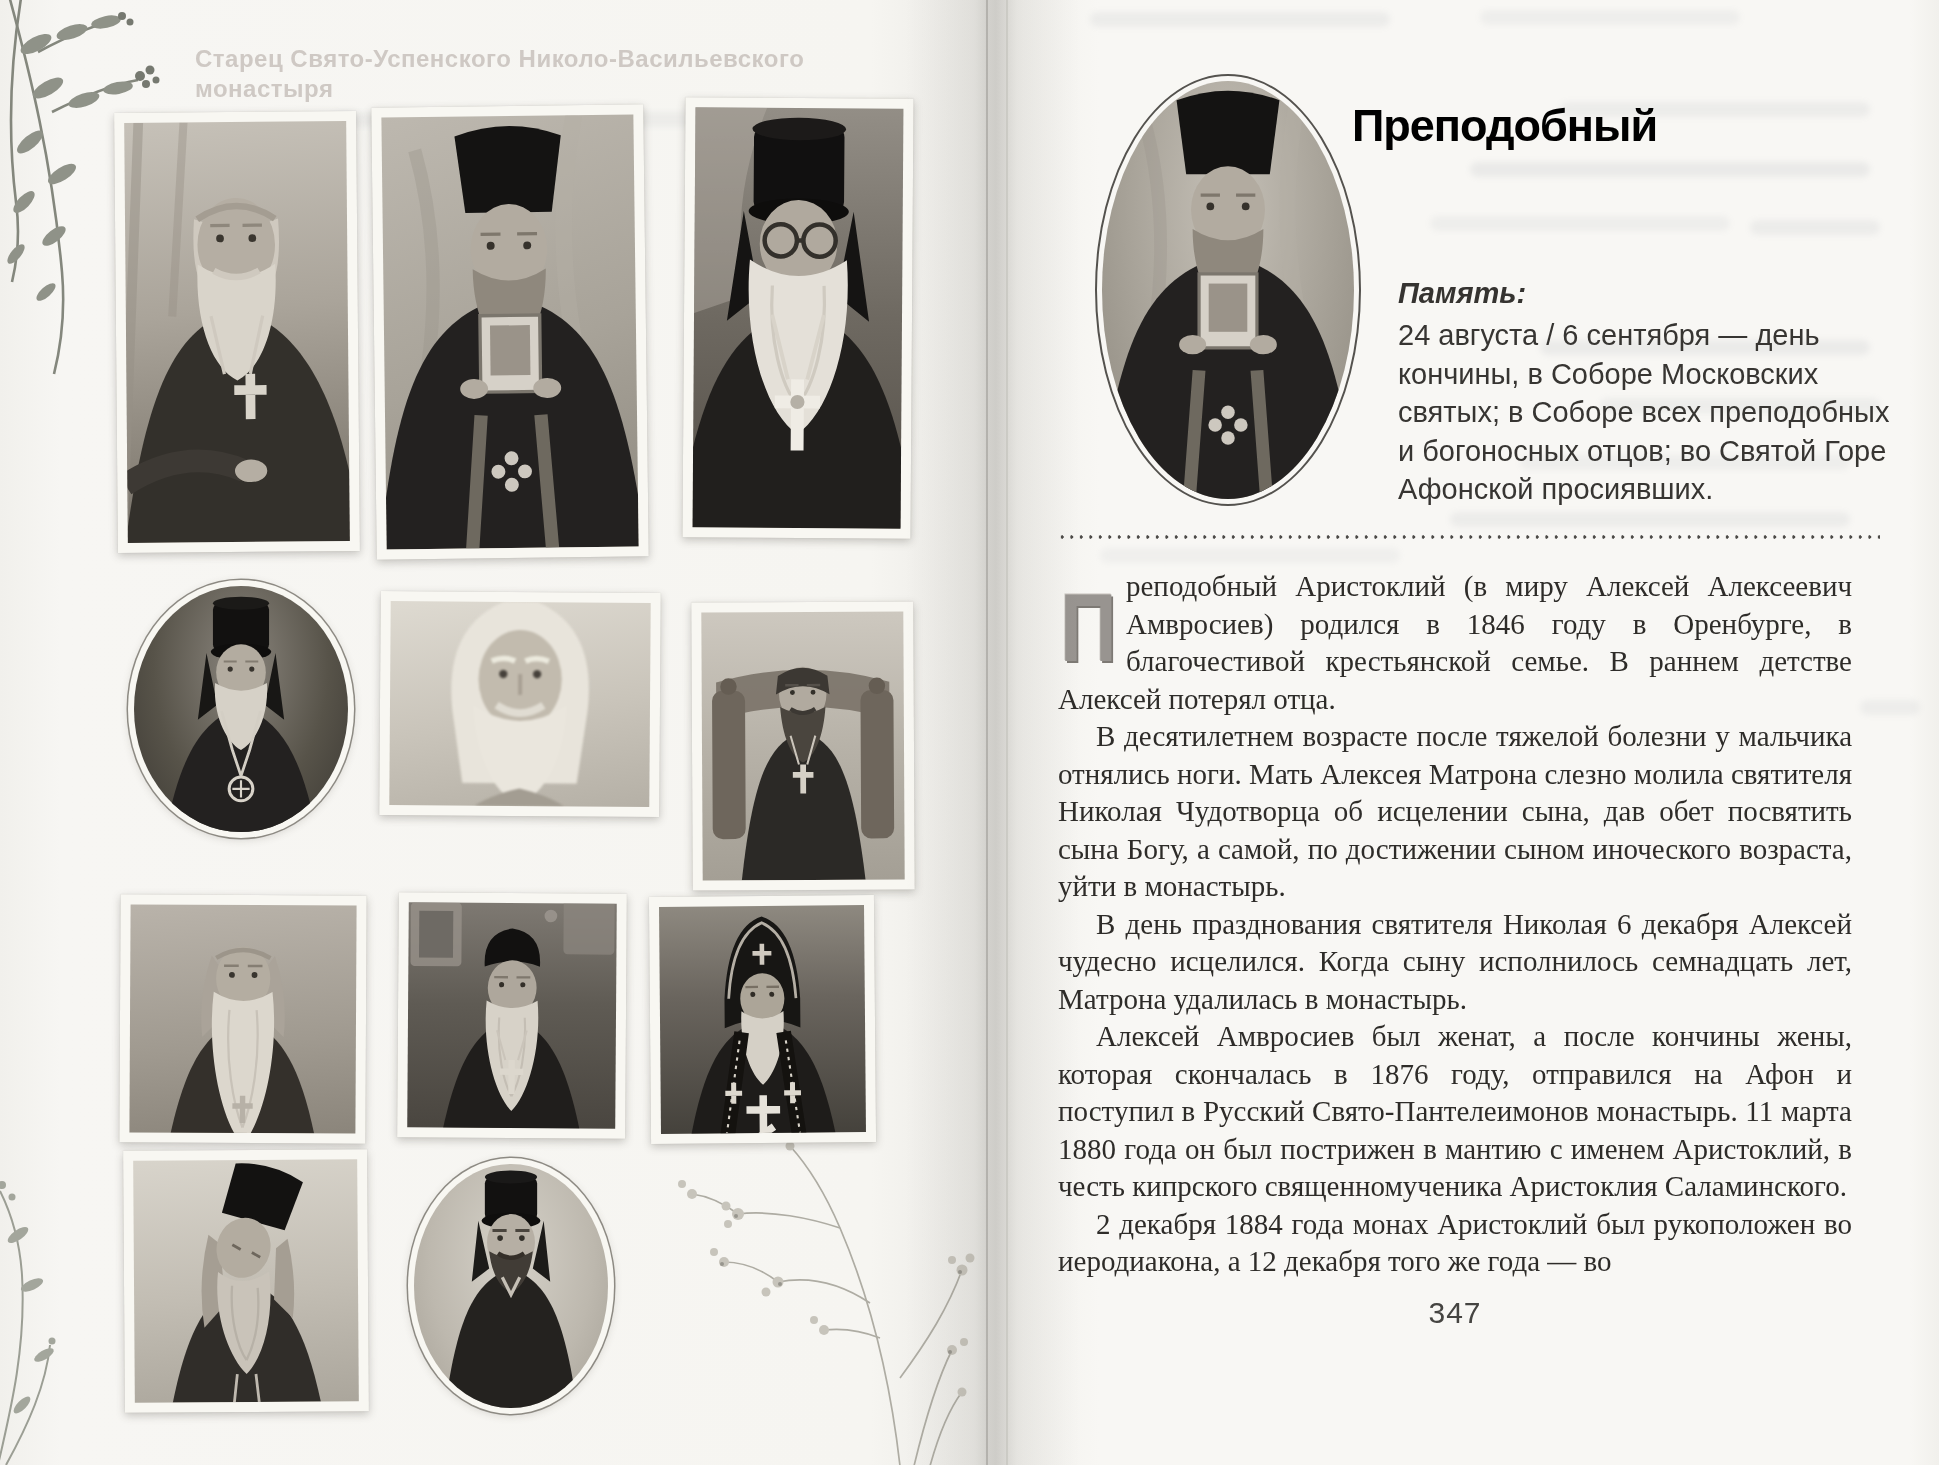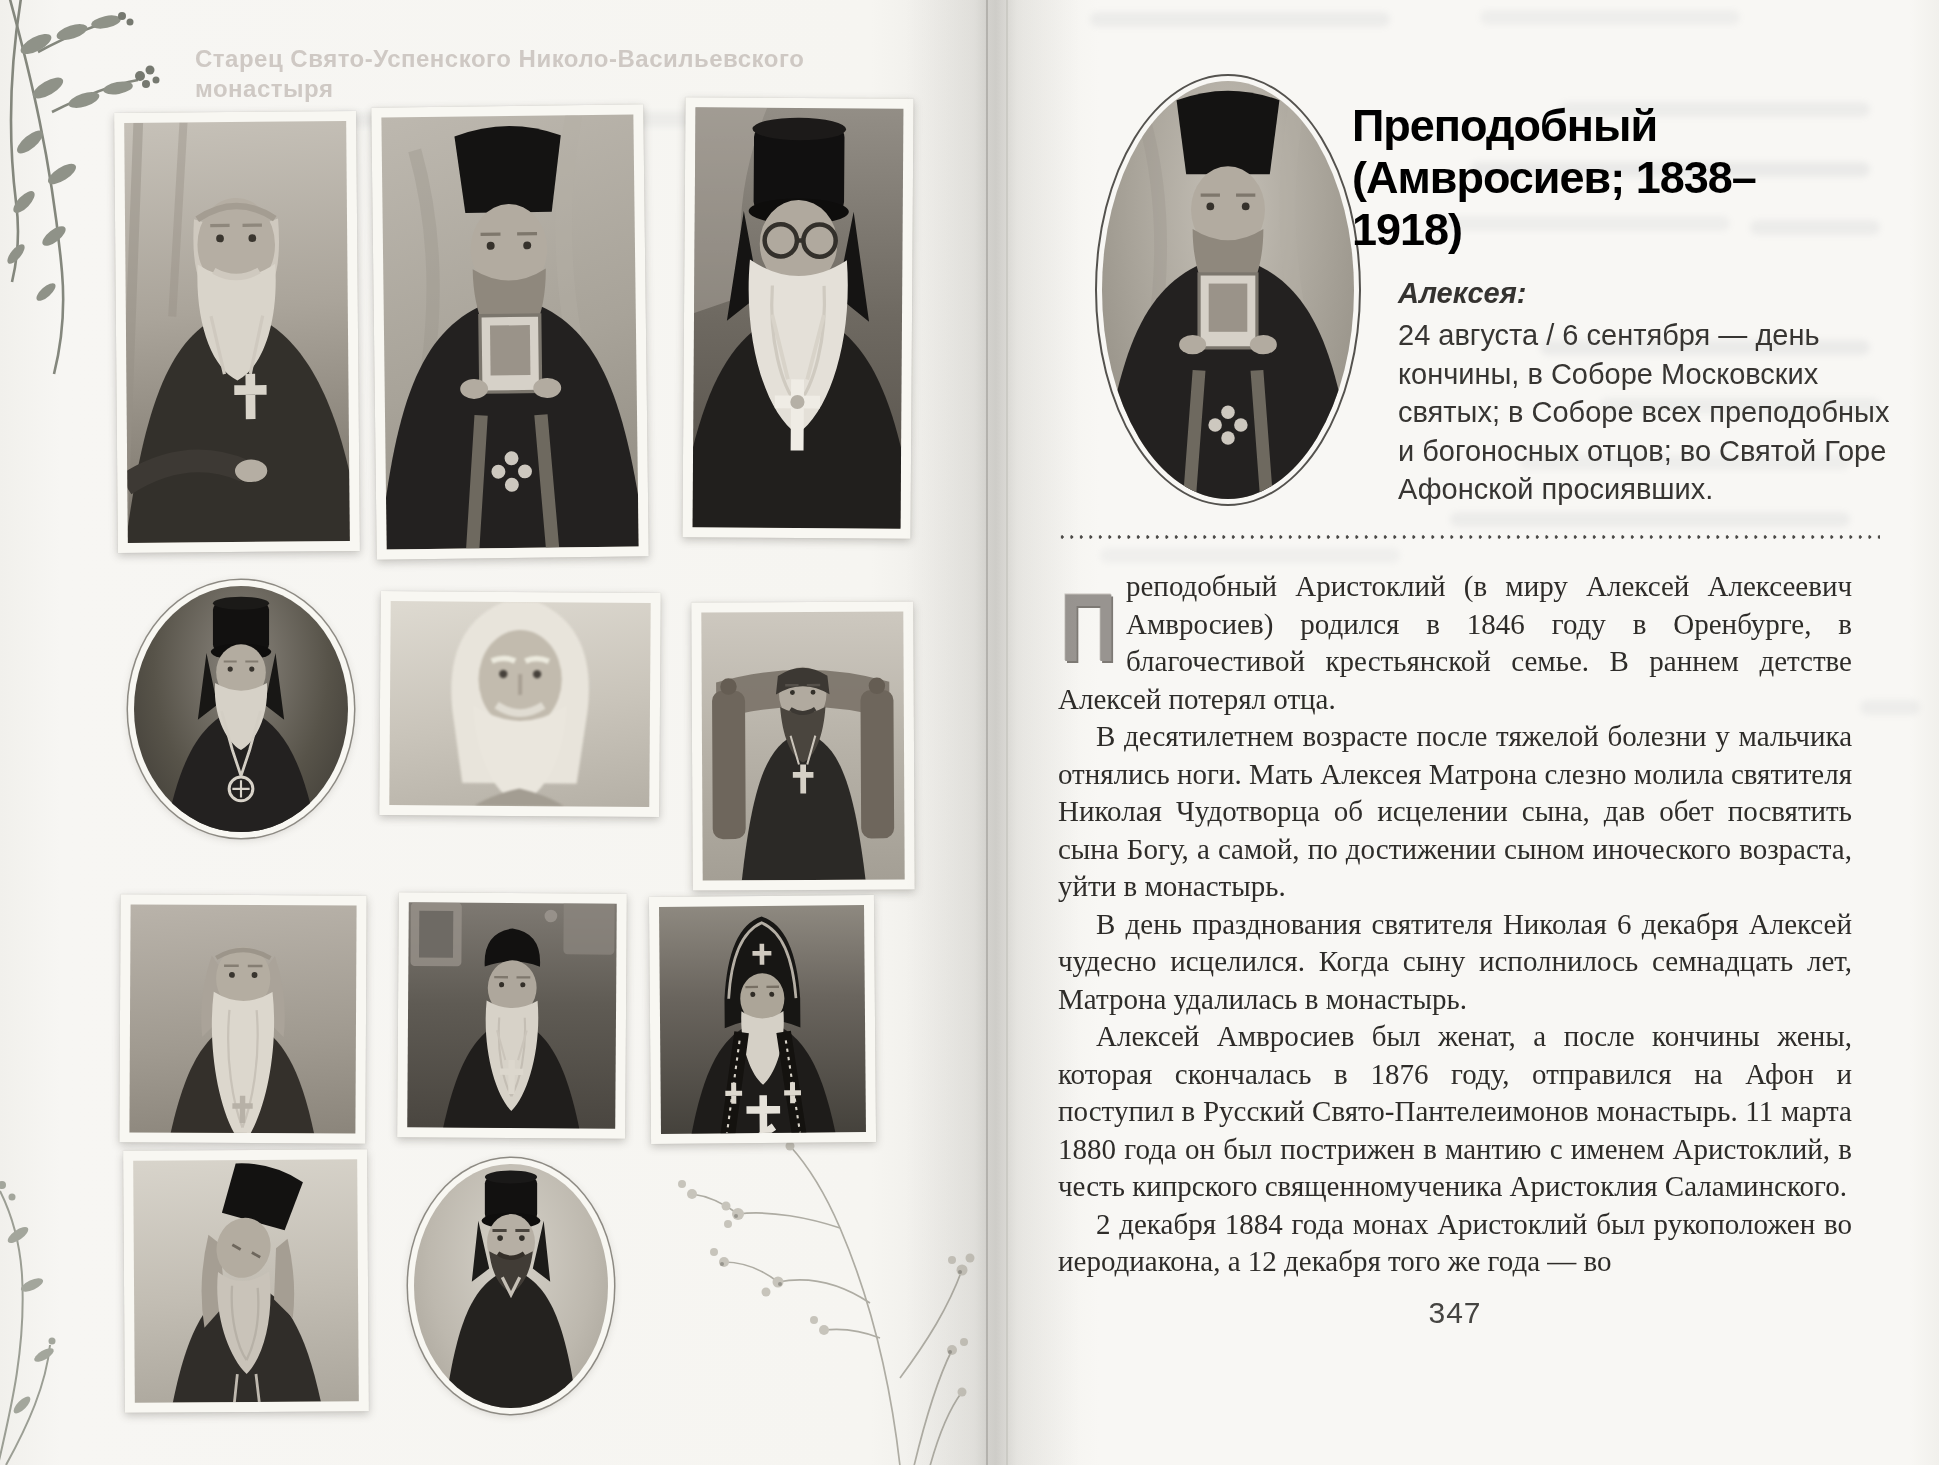--- a/index.html
+++ b/index.html
@@ -446,24 +446,23 @@
             <circle cx="46" cy="107" r="2.1"></circle>
             <circle cx="54" cy="107" r="2.1"></circle>
             <circle cx="50" cy="111" r="2.1"></circle>
           </g>
     </svg>
       </div>
   </div>
 
   <div id="title-block">
     <div class="title-line">Преподобный</div>
-    <div class="title-line">(Амвросиев; 1838–1918)</div>
   </div>
 
-  <div id="memory-label">Алексея:</div>
+  <div id="memory-label">Память:</div>
   <div id="memory-text">24 августа / 6 сентября — день кончины, в Соборе Московских святых; в Соборе всех преподобных и богоносных отцов; во Святой Горе Афонской просиявших.</div>
 
   <div id="dotted-rule"></div>
 
   <div id="body-text">
     <p class="first"><span class="dropcap">П</span><span>реподобный Аристоклий (в миру Алексей Алексеевич Амвросиев) родился в 1846 году в Оренбурге, в благочестивой крестьянской семье. В раннем детстве Алексей потерял отца.</span></p>
     <p>В десятилетнем возрасте после тяжелой болезни у мальчика отнялись ноги. Мать Алексея Матрона слезно молила святителя Николая Чудотворца об исцелении сына, дав обет посвятить сына Богу, а самой, по достижении сыном иноческого возраста, уйти в монастырь.</p>
     <p>В день празднования святителя Николая 6 декабря Алексей чудесно исцелился. Когда сыну исполнилось семнадцать лет, Матрона удалилась в монастырь.</p>
     <p>Алексей Амвросиев был женат, а после кончины жены, которая скончалась в 1876 году, отправился на Афон и поступил в Русский Свято-Пантелеимонов монастырь. 11 марта 1880 года он был пострижен в мантию с именем Аристоклий, в честь кипрского священномученика Аристоклия Саламинского.</p>
     <p>2 декабря 1884 года монах Аристоклий был рукоположен во иеродиакона, а 12 декабря того же года — во</p>

